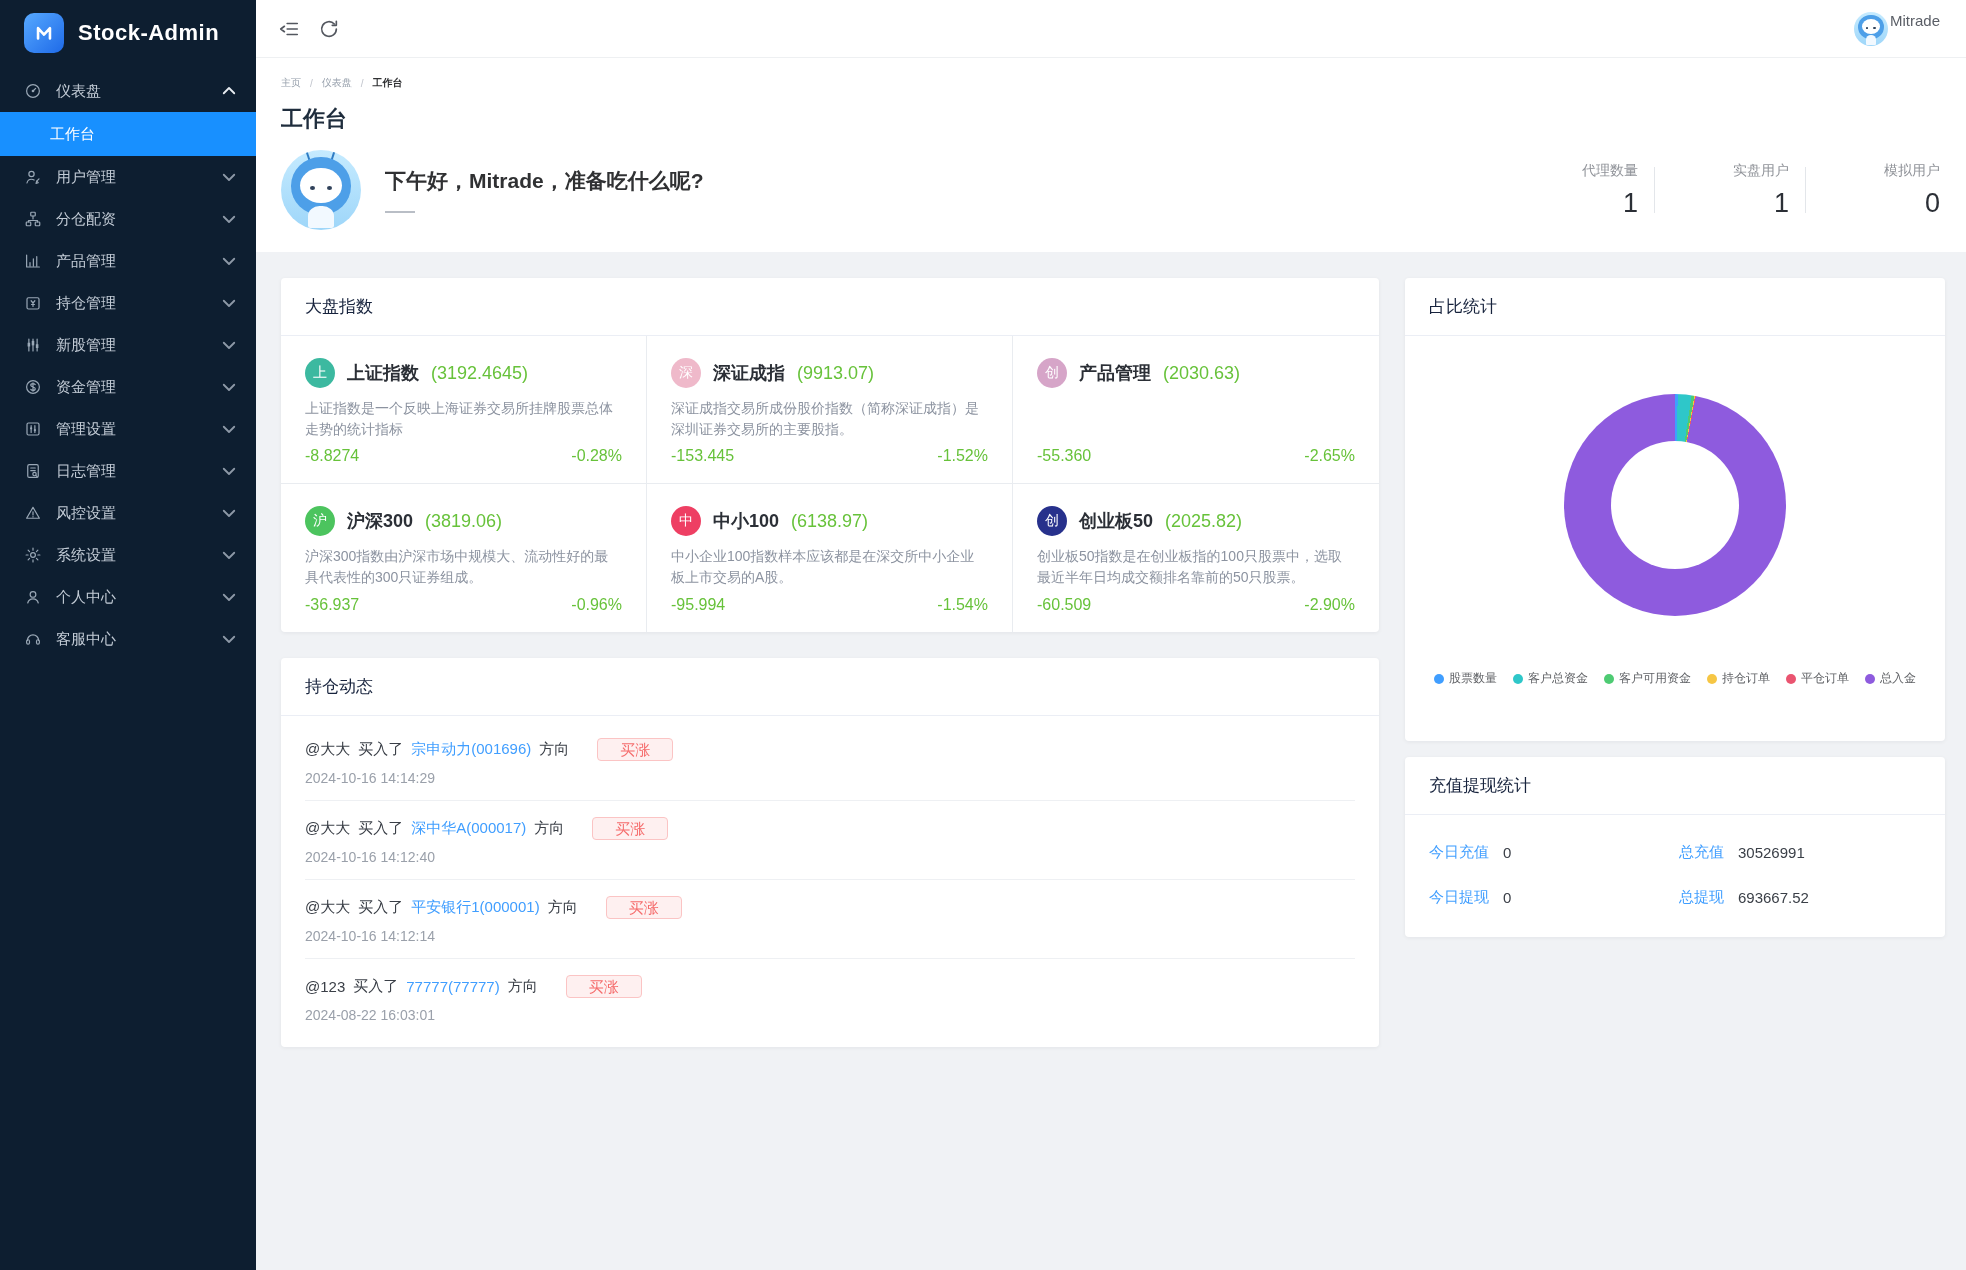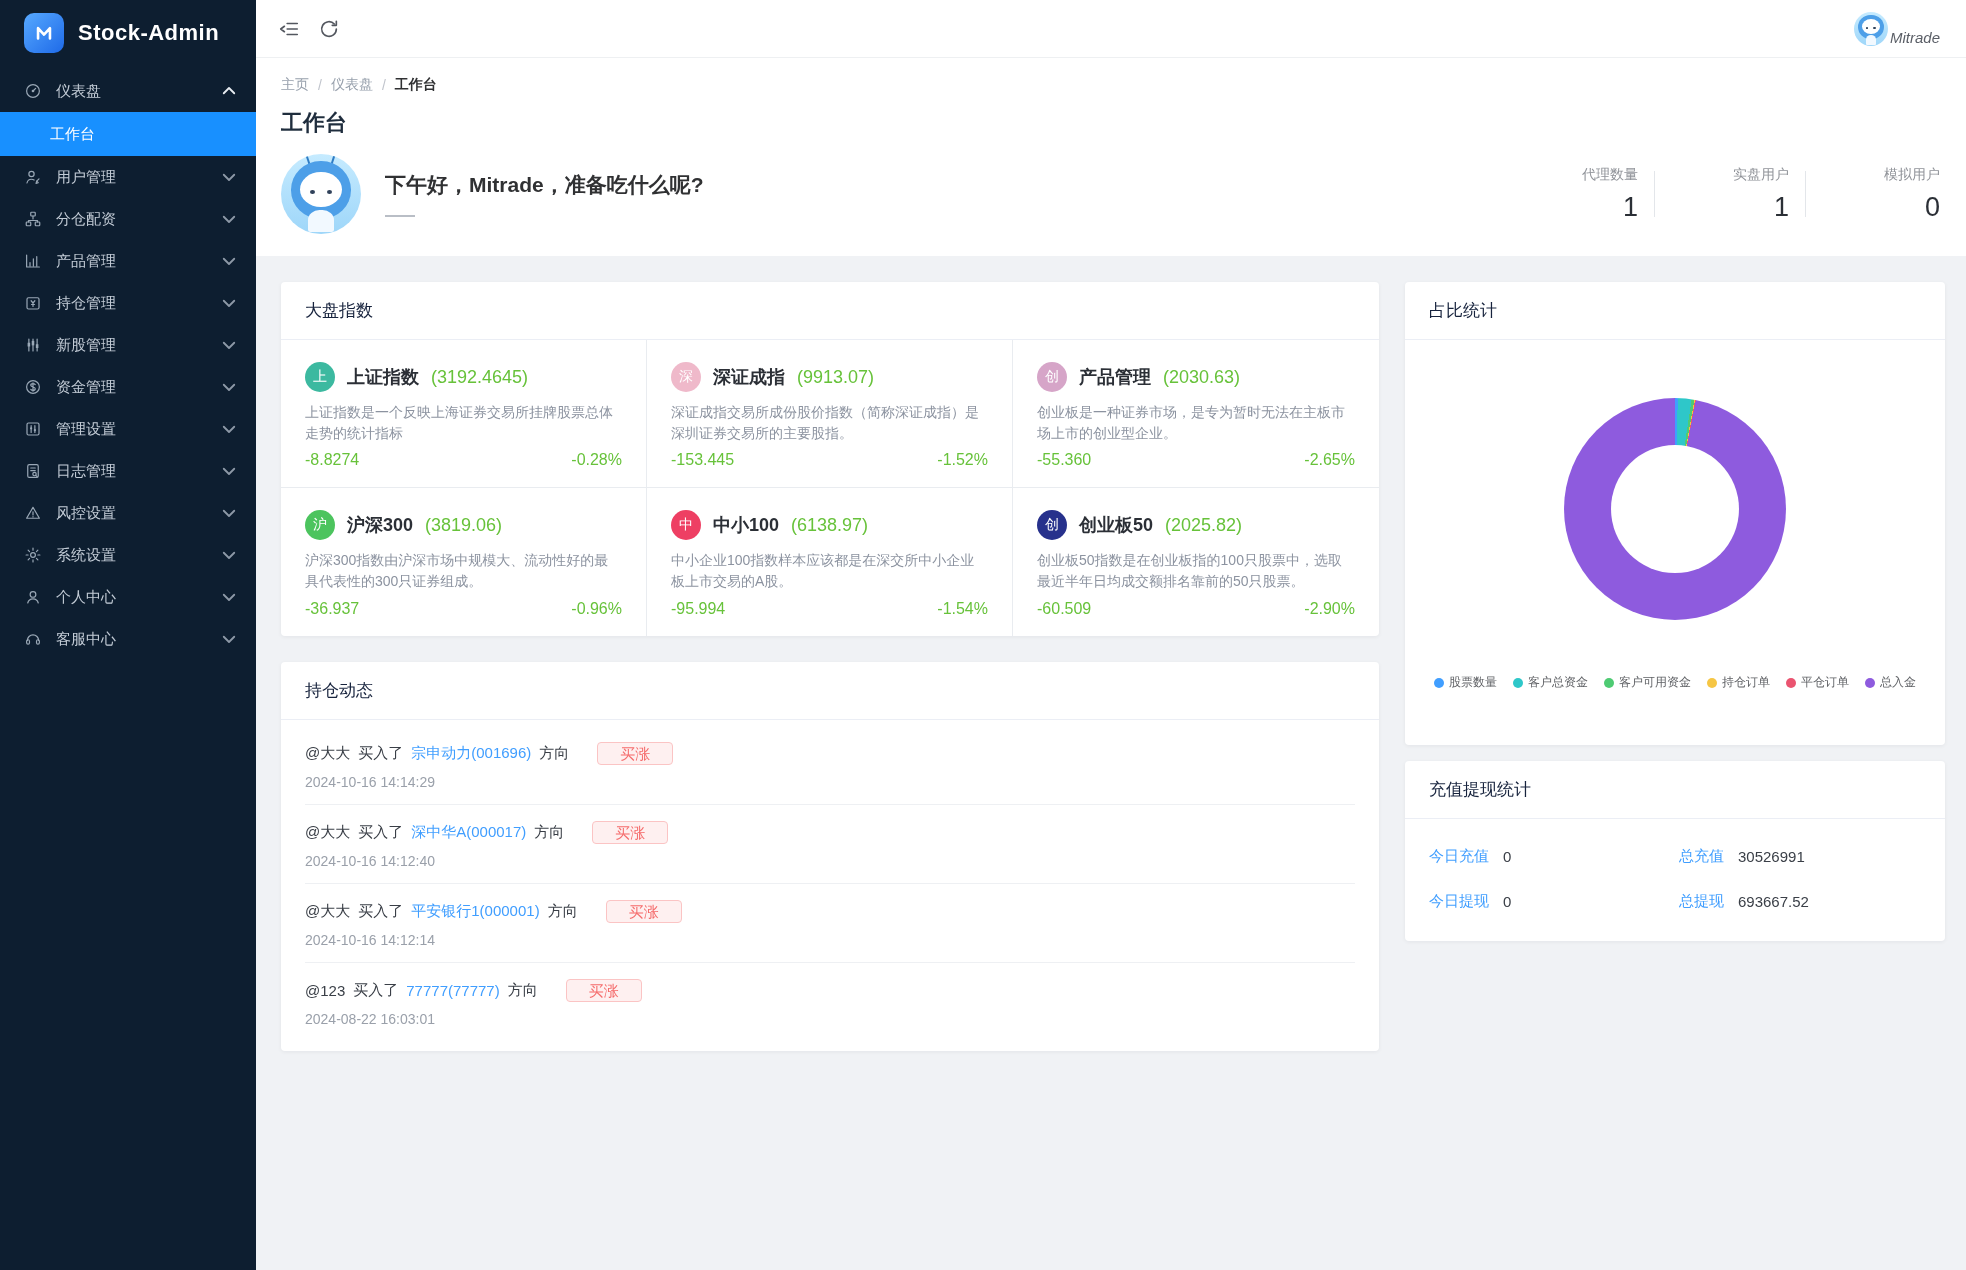--- a/index.html
+++ b/index.html
@@ -19,25 +19,25 @@
   .menu-item .chev { margin-left:auto; color:#8d99a7; display:flex; }
   .menu-item.open .chev { color:#e8edf2; }
   .submenu-item { height:44px; display:flex; align-items:center; padding-left:50px; font-size:15px; color:#c3ccd6; cursor:pointer; }
   .submenu-item.active { background:#1890ff; color:#ffffff; }
 
   
   .main { flex:1; display:flex; flex-direction:column; min-width:0; }
   .topbar { height:58px; background:#fff; border-bottom:1px solid #eef0f2; display:flex; align-items:center; padding:0 26px 0 22px; }
   .tb-icon { width:22px; height:22px; color:#53575f; margin-right:18px; cursor:pointer; display:flex; }
   .tb-icon svg { width:22px; height:22px; }
-  .tb-right { margin-left:auto; display:flex; align-items:flex-end; gap:2px; cursor:pointer;font-style:italic; }
+  .tb-right { margin-left:auto; display:flex; align-items:flex-start; gap:2px; cursor:pointer; }
   .tb-name { font-size:15px; color:#5a5e66; }
 
   .hero { background:#fff; padding:18px 26px 22px 25px; }
-  .breadcrumb { display:flex; align-items:center; font-size:14px; color:#97a0ac; gap:9px; }
+  .breadcrumb { display:flex; align-items:center; font-size:10px; color:#97a0ac; gap:9px; }
   .crumb { cursor:pointer; }
   .crumb.last { color:#303133; font-weight:600; cursor:default; }
   .crumb-sep::after { content:"/"; color:#c0c4cc; }
   .page-title { font-size:22px; font-weight:bold; color:#1f2d3d; margin:14px 0 16px; }
   .hero-row { display:flex; align-items:center; }
   .greet-wrap { display:flex; align-items:center; gap:24px; }
   .greet-text { font-size:21px; color:#303133; font-weight:700; }
   .greet-dash { width:30px; height:2px; background:#b9bec6; margin-top:16px; }
   .hero-stats { margin-left:auto; display:flex; align-items:center; }
   .stat { width:118px; text-align:right; }
@@ -432,21 +432,20 @@
                   <span>-1.52%</span>
                 </div>
             </div>
 
             <div class="m-cell">
               <div class="m-line1">
                 <span class="m-badge" style="background: rgb(214, 165, 200);">创</span>
                 <span class="m-name">产品管理</span>
                 <span class="m-value">(2030.63)</span>
               </div>
-              <div class="m-desc">创业板是一种证券市场，是专为暂时无法在主板市场上市的创业型企业。</div>
               <div class="m-bottom">
                   <span>-55.360</span>
                   <span>-2.65%</span>
                 </div>
             </div>
 
             <div class="m-cell">
               <div class="m-line1">
                 <span class="m-badge" style="background: rgb(76, 196, 94);">沪</span>
                 <span class="m-name">沪深300</span>

